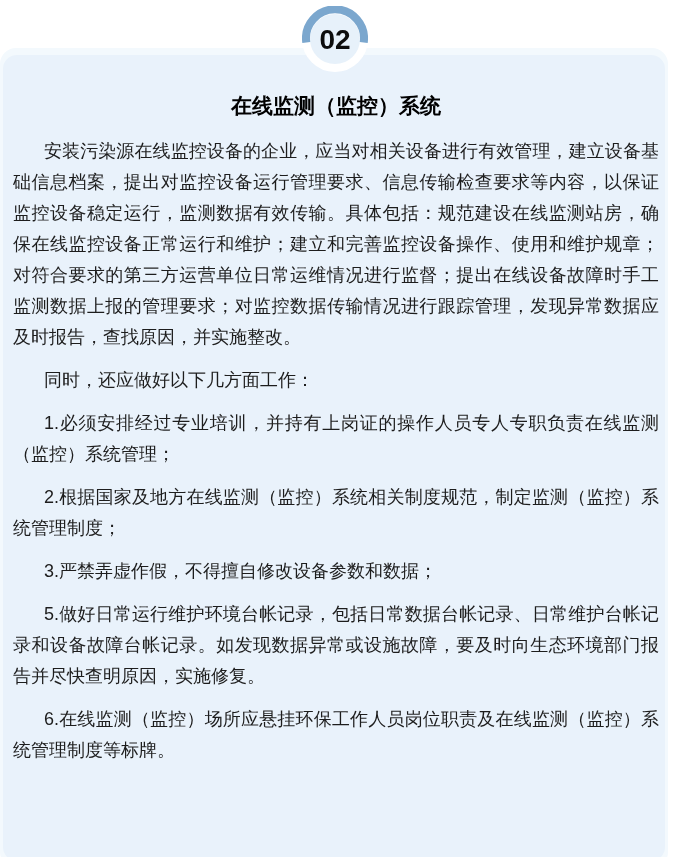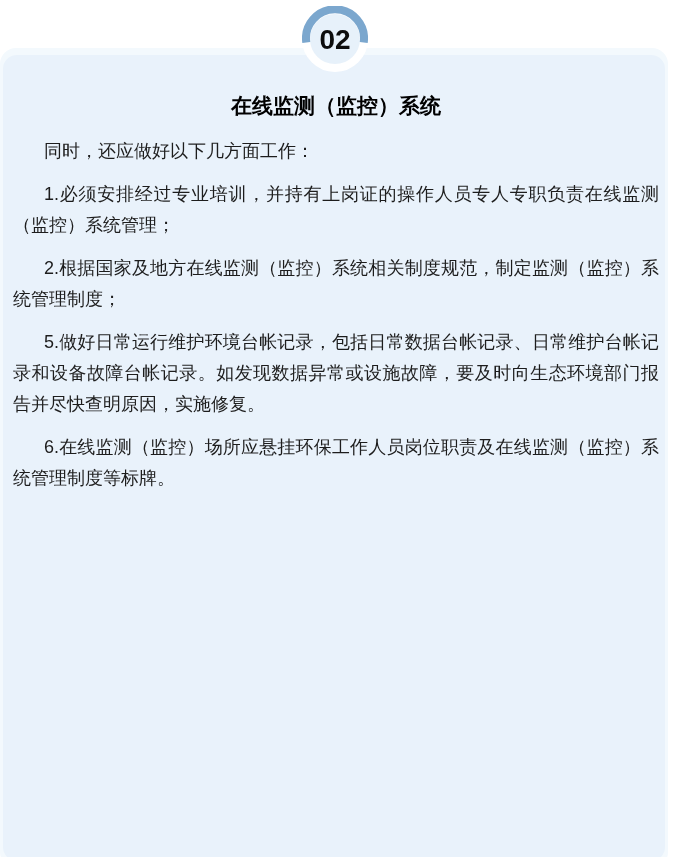--- a/index.html
+++ b/index.html
@@ -75,23 +75,25 @@
     word-break: break-all;
   }
 </style>
 </head>
 <body>
 
 <div class="halo">
   <div class="panel">
     <h1 class="article-title">在线监测（监控）系统</h1>
     <div class="article-body">
+      <p>安装污染源在线监控设备的企业，应当对相关设备进行有效管理，建立设备基础信息档案，提出对监控设备运行管理要求、信息传输检查要求等内容，以保证监控设备稳定运行，监测数据有效传输。具体包括：规范建设在线监测站房，确保在线监控设备正常运行和维护；建立和完善监控设备操作、使用和维护规章；对符合要求的第三方运营单位日常运维情况进行监督；提出在线设备故障时手工监测数据上报的管理要求；对监控数据传输情况进行跟踪管理，发现异常数据应及时报告，查找原因，并实施整改。</p>
       <p>同时，还应做好以下几方面工作：</p>
       <p>1.必须安排经过专业培训，并持有上岗证的操作人员专人专职负责在线监测（监控）系统管理；</p>
       <p>2.根据国家及地方在线监测（监控）系统相关制度规范，制定监测（监控）系统管理制度；</p>
+      <p>3.严禁弄虚作假，不得擅自修改设备参数和数据；</p>
       <p>5.做好日常运行维护环境台帐记录，包括日常数据台帐记录、日常维护台帐记录和设备故障台帐记录。如发现数据异常或设施故障，要及时向生态环境部门报告并尽快查明原因，实施修复。</p>
       <p>6.在线监测（监控）场所应悬挂环保工作人员岗位职责及在线监测（监控）系统管理制度等标牌。</p>
     </div>
   </div>
 </div>
 
 <div class="badge">
   <svg width="66" height="66" viewBox="0 0 66 66">
     <circle cx="33" cy="33" r="29" fill="#e7f1fa" stroke="#ffffff" stroke-width="8"></circle>
     <path d="M 4.3 36.5 A 29 29 0 1 1 61.7 36.5" fill="none" stroke="#7ba7ce" stroke-width="8"></path>

